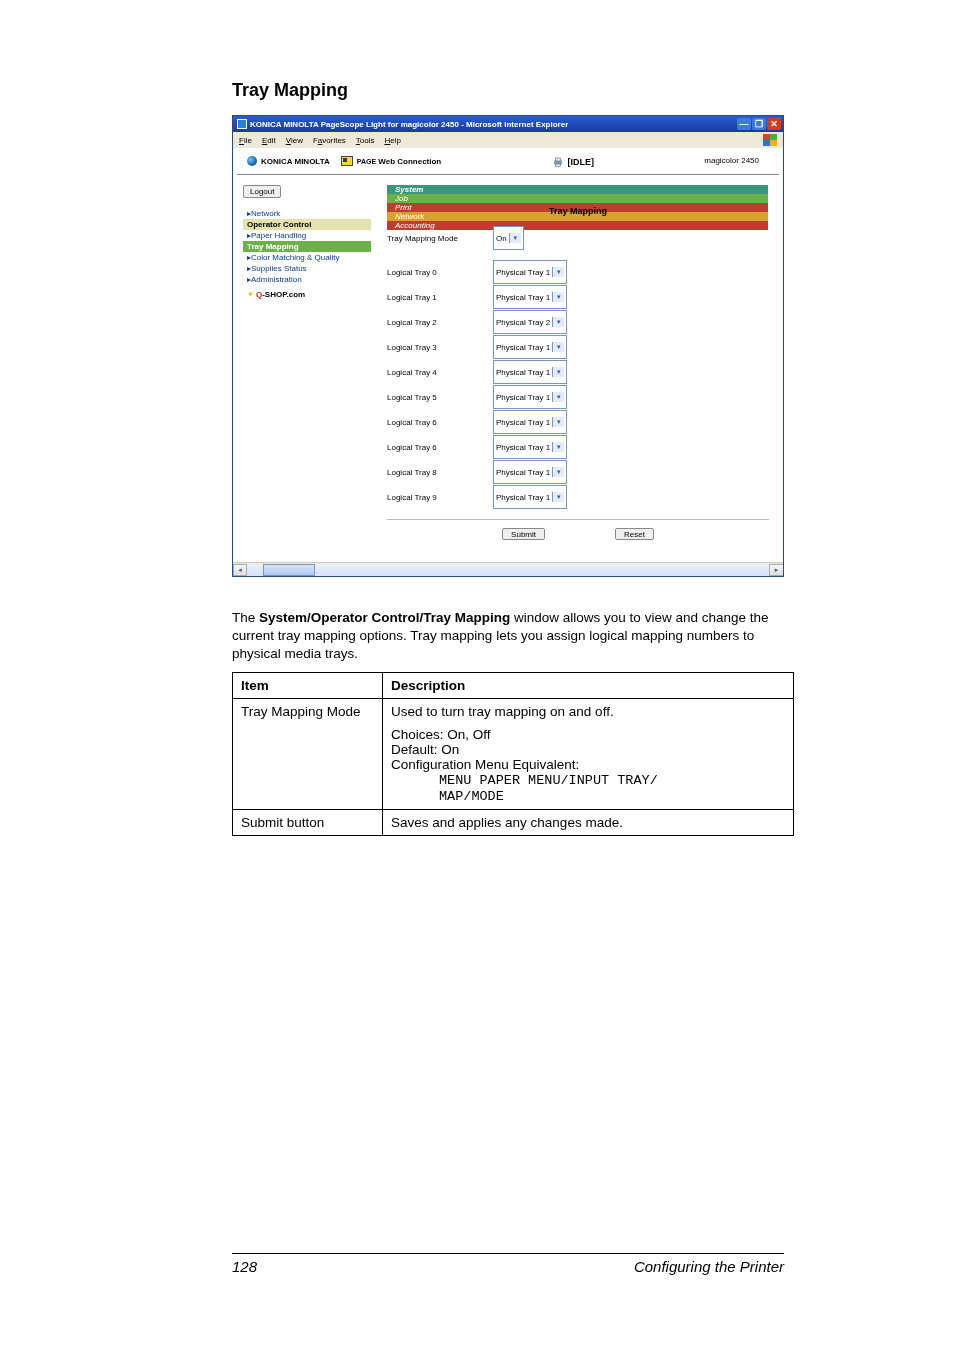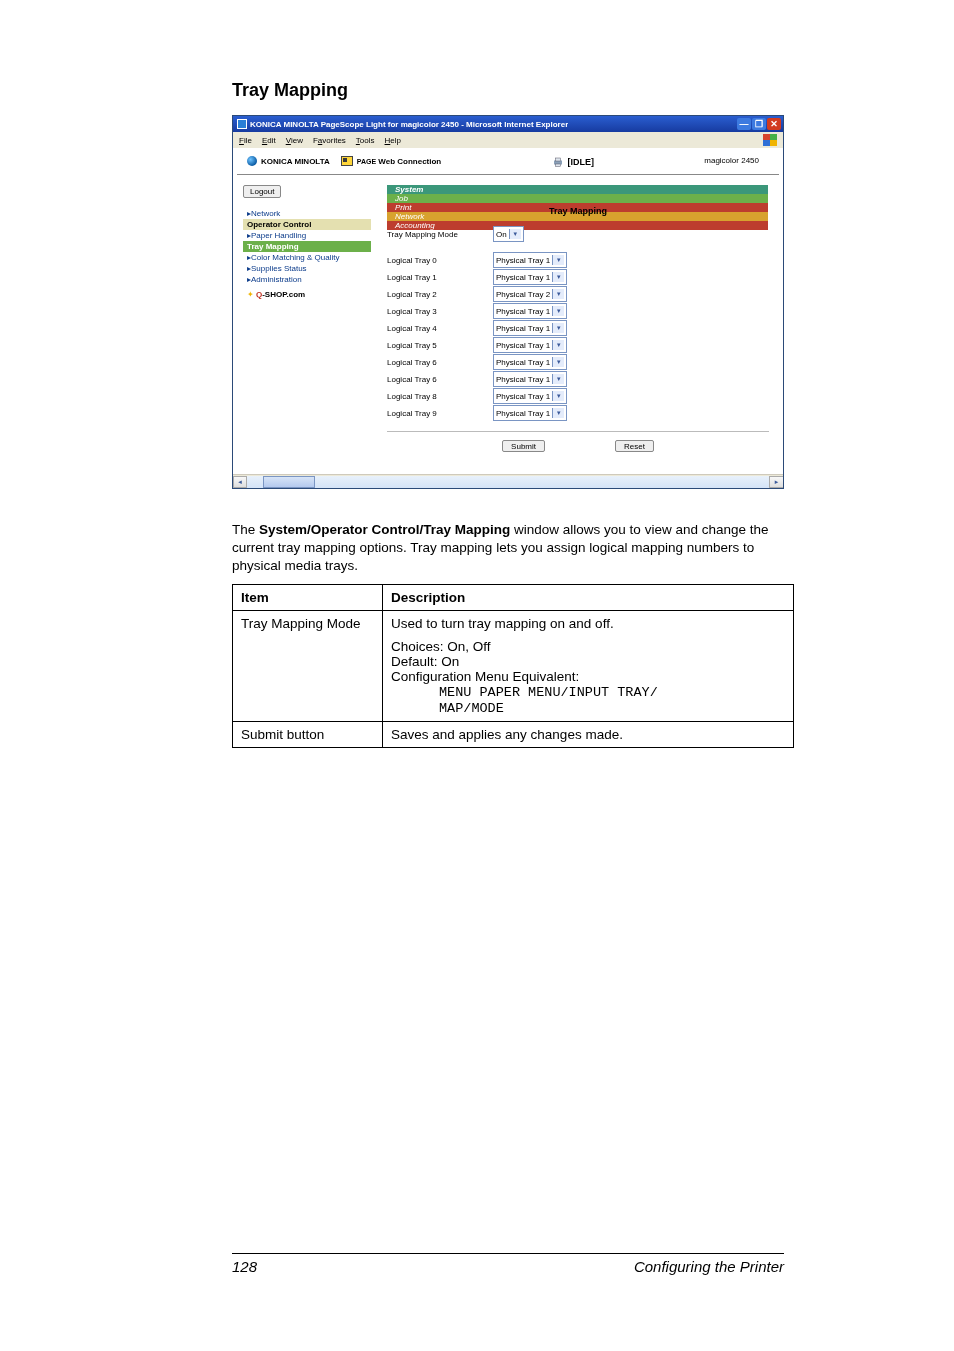--- a/index.html
+++ b/index.html
@@ -97,21 +97,21 @@
   }
   .tabbtn.active { background: #3b977a; font-weight: bold; }
   .tabbtn.one { background: #6cb04a; }
   .tabbtn.two { background: #bd3d2e; }
   .tabbtn.three { background: #d8a22e; }
   .tabbtn.four { background: #bd3d2e; }
 
   .panel-title { text-align: center; font-weight: bold; font-size: 9px; margin-bottom: 10px; }
   .mode-row, .map-row { display: flex; gap: 16px; align-items: center; font-size: 8px; margin: 1px 0; }
   .map-label { width: 90px; }
-  .faux-select { border: 1px solid #7a95c3; height: 16px; display: inline-flex; align-items: center;
+  .faux-select { border: 1px solid #7a95c3; height: 24px; display: inline-flex; align-items: center;
     background: #fff; padding: 0 2px; font-size: 8px; position: relative; }
   .faux-select .sel-text { color: #000; white-space: nowrap; }
   .faux-select .sel-arrow {
     width: 12px; height: 10px; background: #e4ecfb; border-left: 1px solid #7a95c3;
     display: flex; align-items: center; justify-content: center; color: #3b5a9a; font-size: 7px; margin-left: 2px;
   }
   .mode-sel { min-width: 26px; }
   .phys-sel { min-width: 64px; }
 
   .hr-line { border-top: 1px solid #bbb; margin: 10px 0 4px 0; }

